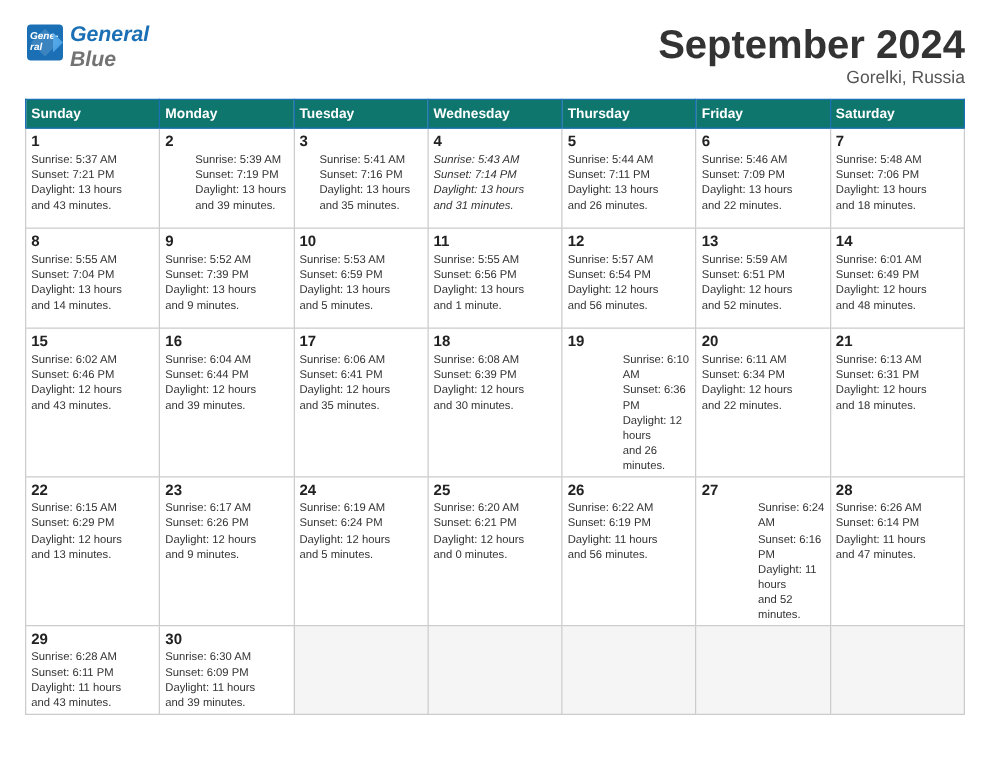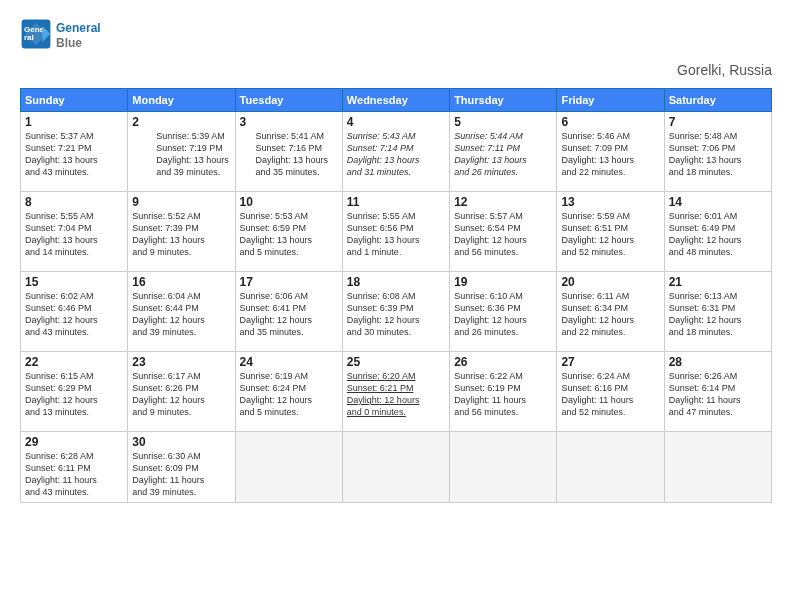--- a/index.html
+++ b/index.html
@@ -17,25 +17,26 @@
       background: #fff;
     }
     .header {
       display: flex;
       justify-content: space-between;
       align-items: flex-start;
       margin-bottom: 10px;
     }
     .logo {
       display: flex;
-      align-items: flex-end;
+      align-items: flex-start;
       gap: 4px;
+      font-style: italic;
     }
     .logo-text {
-      font-size: 12px;
+      font-size: 17px;
       font-weight: bold;
       color: #333;
       line-height: 1.2;
     }
     .logo-text span {
       color: #1a6fb5;
     }
     .logo-icon {
       width: 32px;
       height: 32px;
@@ -45,29 +46,28 @@
     }
     .month-title {
       font-size: 32px;
       font-weight: bold;
       color: #333;
       line-height: 1.1;
     }
     .location {
       font-size: 14px;
       color: #555;
-      margin-top: 44px;
     }
     table {
       width: 100%;
       border-collapse: collapse;
       font-size: 9.5px;
     }
     thead tr th {
-      background: #3b82f6;
+      background: #0f766e;
       color: #fff;
       font-size: 11px;
       font-weight: bold;
       padding: 5px 4px;
       text-align: left;
       border: 1px solid #1a6fb5;
     }
     tbody tr td {
       vertical-align: top;
       border: 1px solid #ccc;
@@ -107,20 +107,21 @@
         <text x="5" y="17" font-size="10" font-weight="bold" fill="white" font-family="Arial">Gene-</text>
         <text x="5" y="28" font-size="10" font-weight="bold" fill="white" font-family="Arial">ral</text>
         <polygon points="28,10 38,20 28,30" fill="#5ab0f0" opacity="0.8"></polygon>
       </svg>
       <div>
         <div class="logo-text"><span>General</span></div>
         <div class="logo-text"><span style="color:#737373">Blue</span></div>
       </div>
     </div>
     <div class="title-block">
+      <div class="month-title">September 2024</div>
       <div class="location">Gorelki, Russia</div>
     </div>
   </div>
 
   <table>
     <thead>
       <tr>
         <th>Sunday</th>
         <th>Monday</th>
         <th>Tuesday</th>
@@ -155,21 +156,21 @@
           </td>
           <td>
             <span class="day-num">4</span>
             <div class="day-info" style="white-space: pre-line; font-style: italic;">Sunrise: 5:43 AM
 Sunset: 7:14 PM
 Daylight: 13 hours
 and 31 minutes.</div>
           </td>
           <td>
             <span class="day-num">5</span>
-            <div class="day-info" style="white-space: pre-line; font-style: italic;">Sunrise: 5:44 AM
+            <div class="day-info" style="white-space: pre-line;">Sunrise: 5:44 AM
 Sunset: 7:11 PM
 Daylight: 13 hours
 and 26 minutes.</div>
           </td>
           <td>
             <span class="day-num">6</span>
             <div class="day-info" style="white-space: pre-line;">Sunrise: 5:46 AM
 Sunset: 7:09 PM
 Daylight: 13 hours
 and 22 minutes.</div>
@@ -257,21 +258,21 @@
           </td>
           <td>
             <span class="day-num">18</span>
             <div class="day-info" style="white-space: pre-line;">Sunrise: 6:08 AM
 Sunset: 6:39 PM
 Daylight: 12 hours
 and 30 minutes.</div>
           </td>
           <td>
             <span class="day-num">19</span>
-            <div class="day-info" style="white-space: pre-line;">Sunrise: 6:10 AM
+            <div class="day-info" style="white-space: pre-line; margin-left: 44px;">Sunrise: 6:10 AM
 Sunset: 6:36 PM
 Daylight: 12 hours
 and 26 minutes.</div>
           </td>
           <td>
             <span class="day-num">20</span>
             <div class="day-info" style="white-space: pre-line;">Sunrise: 6:11 AM
 Sunset: 6:34 PM
 Daylight: 12 hours
 and 22 minutes.</div>
@@ -301,35 +302,35 @@
           </td>
           <td>
             <span class="day-num">24</span>
             <div class="day-info" style="white-space: pre-line;">Sunrise: 6:19 AM
 Sunset: 6:24 PM
 Daylight: 12 hours
 and 5 minutes.</div>
           </td>
           <td>
             <span class="day-num">25</span>
-            <div class="day-info" style="white-space: pre-line; text-decoration: underline;">Sunrise: 6:20 AM
+            <div class="day-info" style="white-space: pre-line;">Sunrise: 6:20 AM
 Sunset: 6:21 PM
 Daylight: 12 hours
 and 0 minutes.</div>
           </td>
           <td>
             <span class="day-num">26</span>
             <div class="day-info" style="white-space: pre-line;">Sunrise: 6:22 AM
 Sunset: 6:19 PM
 Daylight: 11 hours
 and 56 minutes.</div>
           </td>
           <td>
             <span class="day-num">27</span>
-            <div class="day-info" style="white-space: pre-line;">Sunrise: 6:24 AM
+            <div class="day-info" style="white-space: pre-line; margin-left: 45px;">Sunrise: 6:24 AM
 Sunset: 6:16 PM
 Daylight: 11 hours
 and 52 minutes.</div>
           </td>
           <td>
             <span class="day-num">28</span>
             <div class="day-info" style="white-space: pre-line;">Sunrise: 6:26 AM
 Sunset: 6:14 PM
 Daylight: 11 hours
 and 47 minutes.</div>

